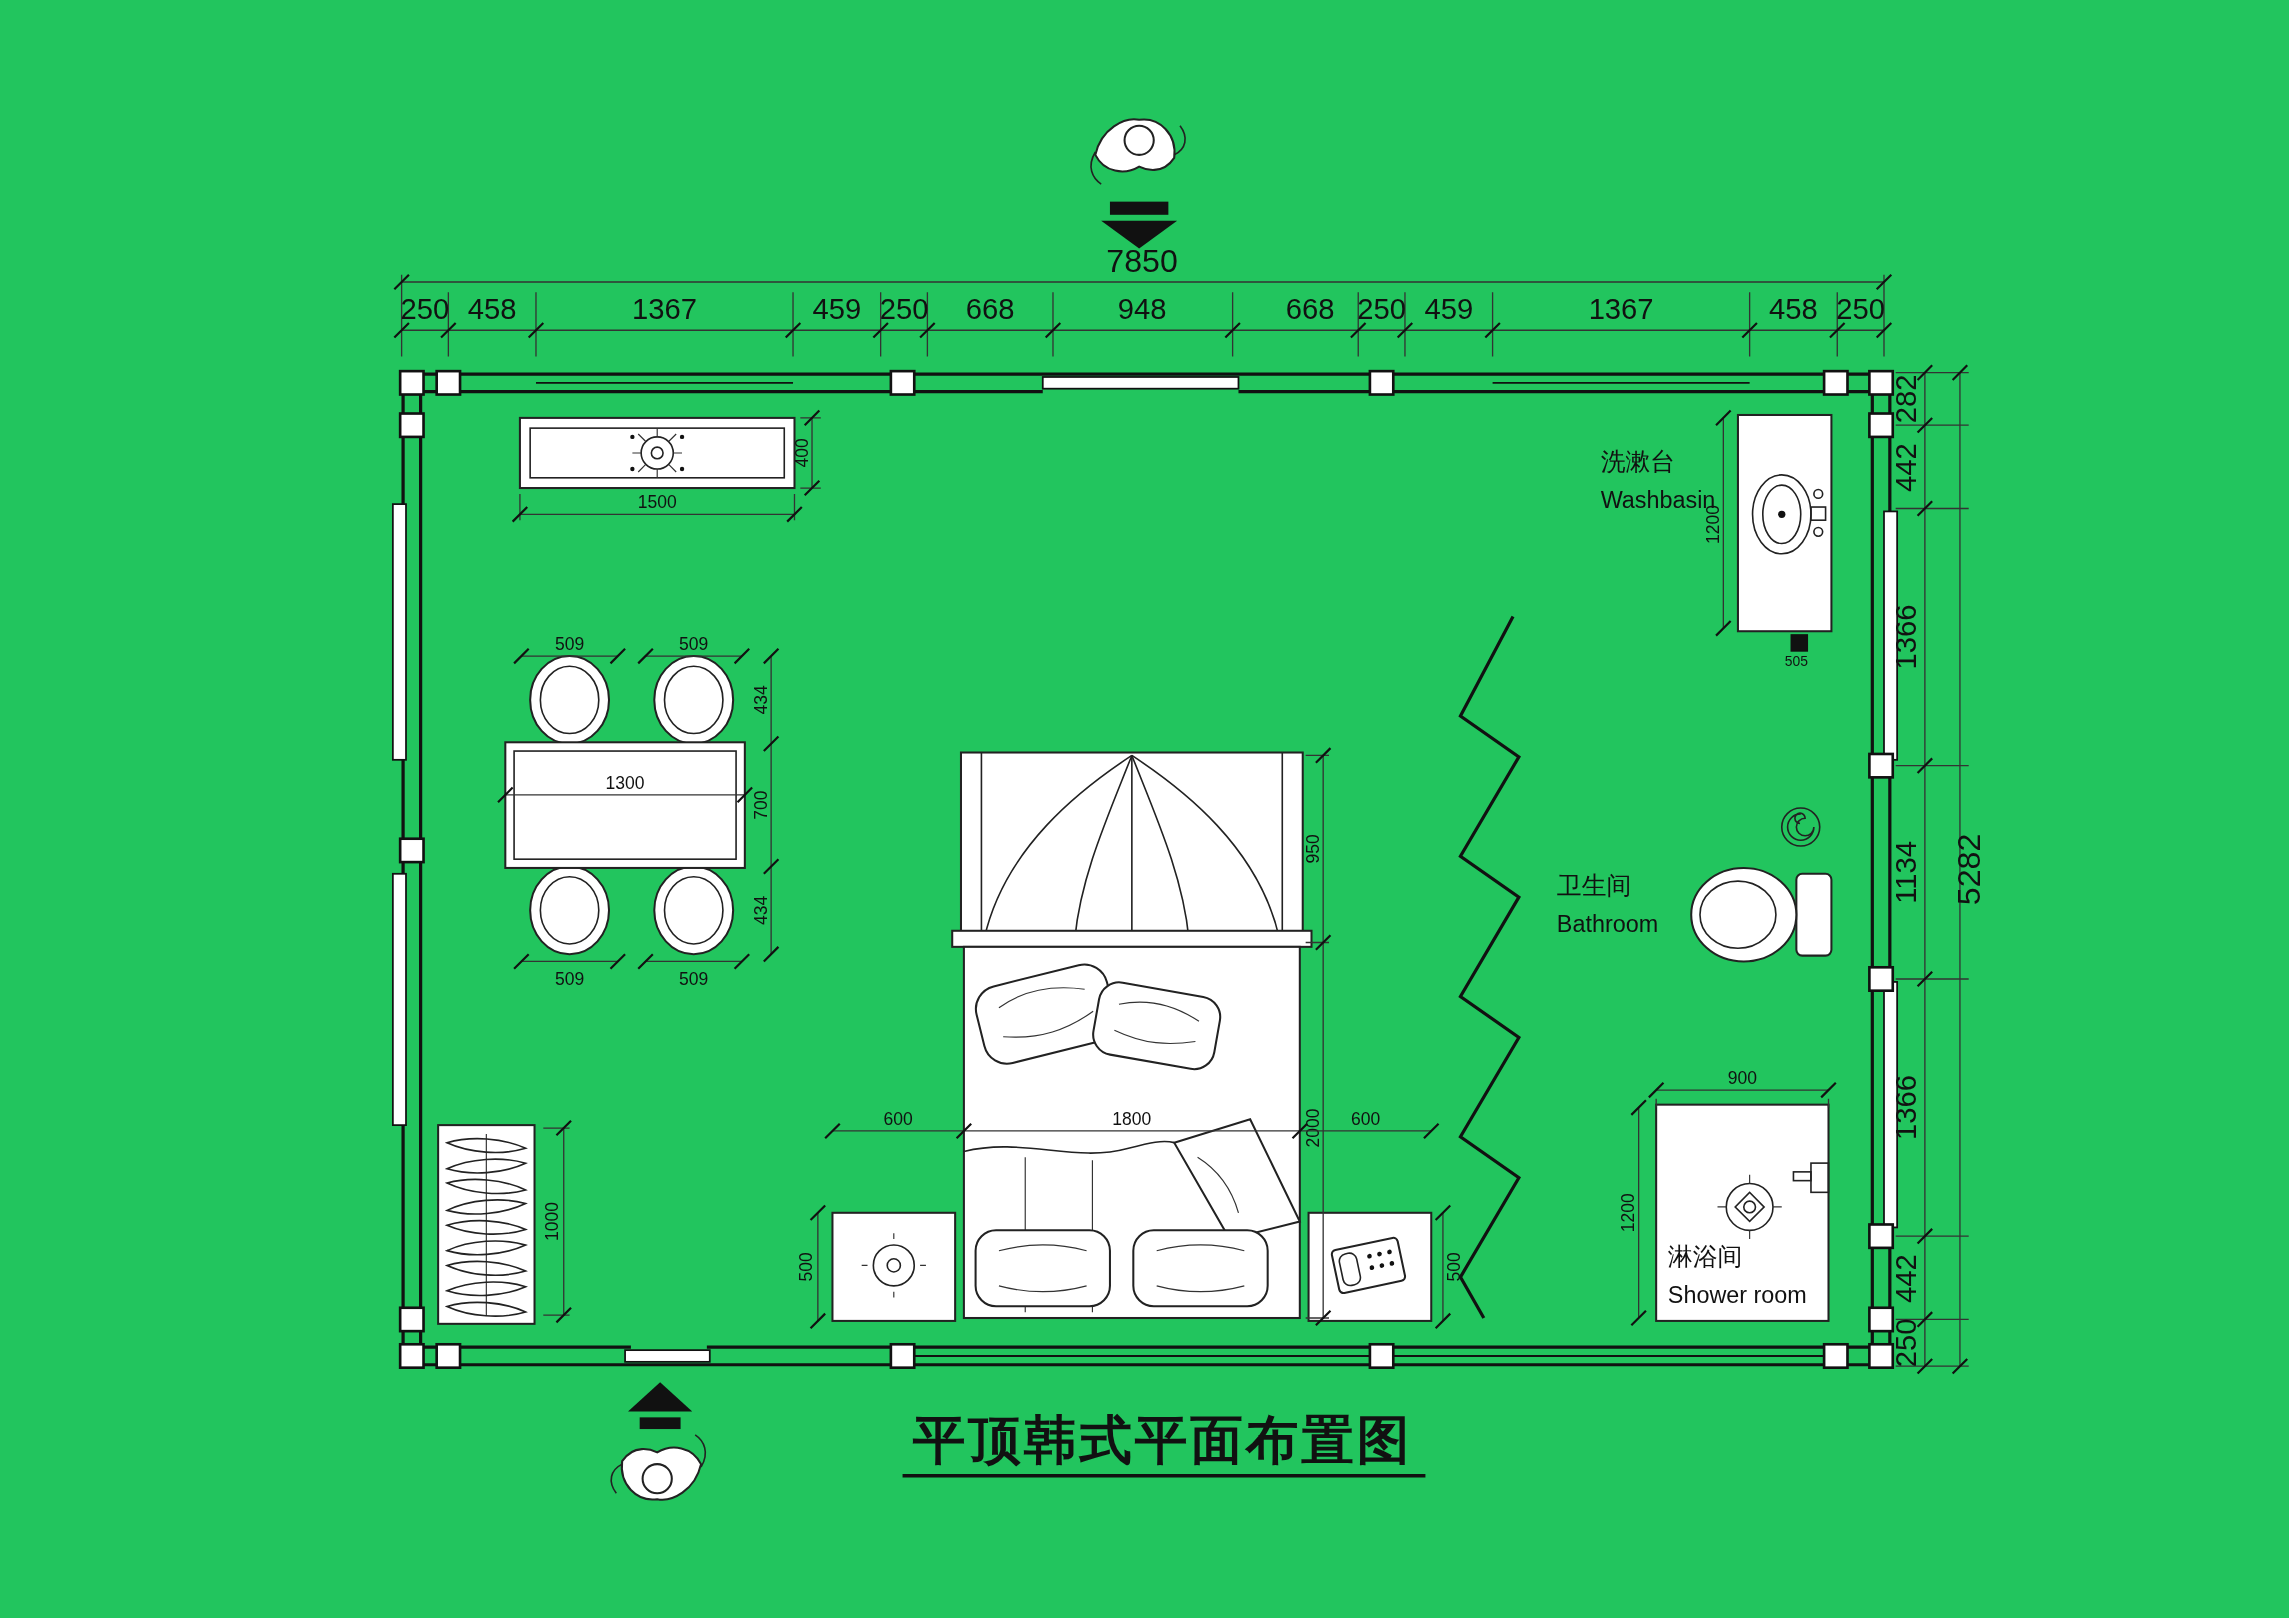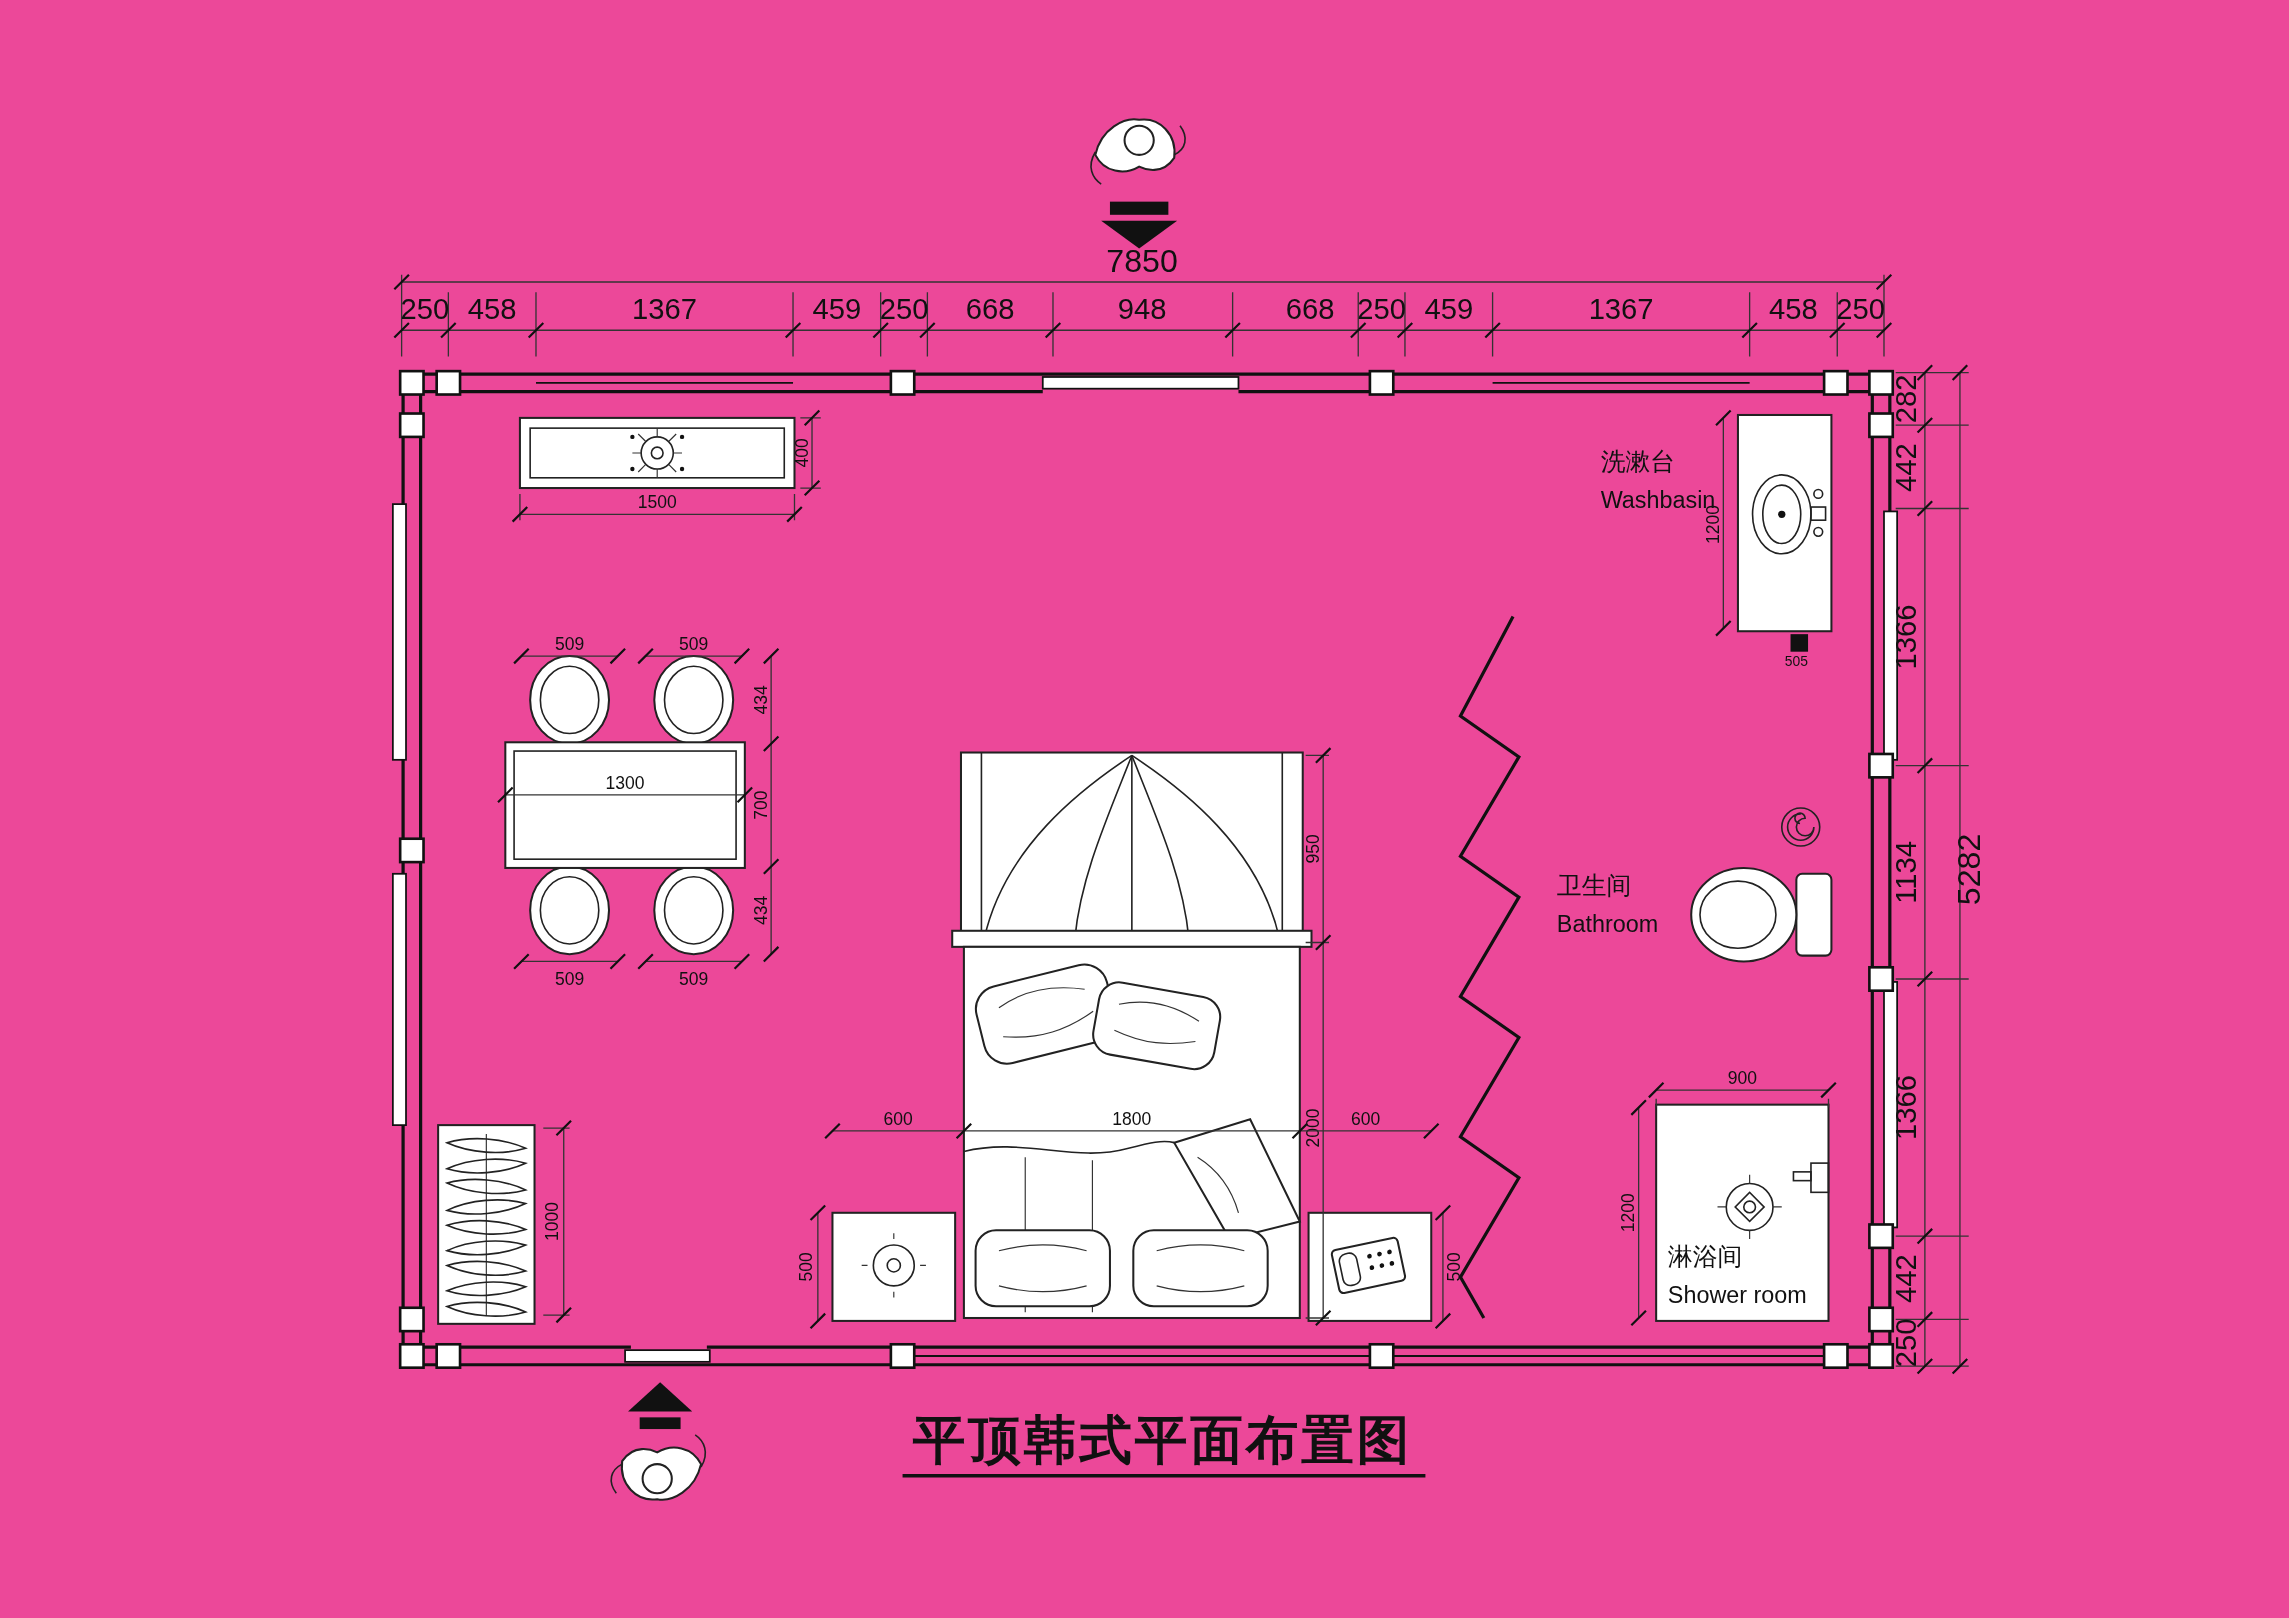--- a/index.html
+++ b/index.html
@@ -1,16 +1,16 @@
 <!DOCTYPE html>
 <html style="font-size:14.8px"><head>
 <meta charset="utf-8">
 <style>
   html,body{margin:0;padding:0;background:#ffffff;}
-  .page{width:2290px;height:1619px;background:#ec4899;overflow:hidden;}
+  .page{width:2290px;height:1619px;background:#22c55e;overflow:hidden;}
   svg{display:block;}
   text{font-family:"Liberation Sans", sans-serif;fill:#111;}
   .t-total{font-size:22px;text-anchor:middle;}
   .t-seg{font-size:20px;text-anchor:middle;}
   .t-dim{font-size:12px;text-anchor:middle;}
   .t-xs{font-size:9.5px;text-anchor:middle;}
   .t-cn{font-size:17px;text-anchor:start;}
   .t-en{font-size:16px;text-anchor:start;}
   .t-title{font-size:36px;font-weight:600;text-anchor:middle;letter-spacing:2px;}
   .wall{stroke:#111;stroke-width:2.2;fill:none;}

